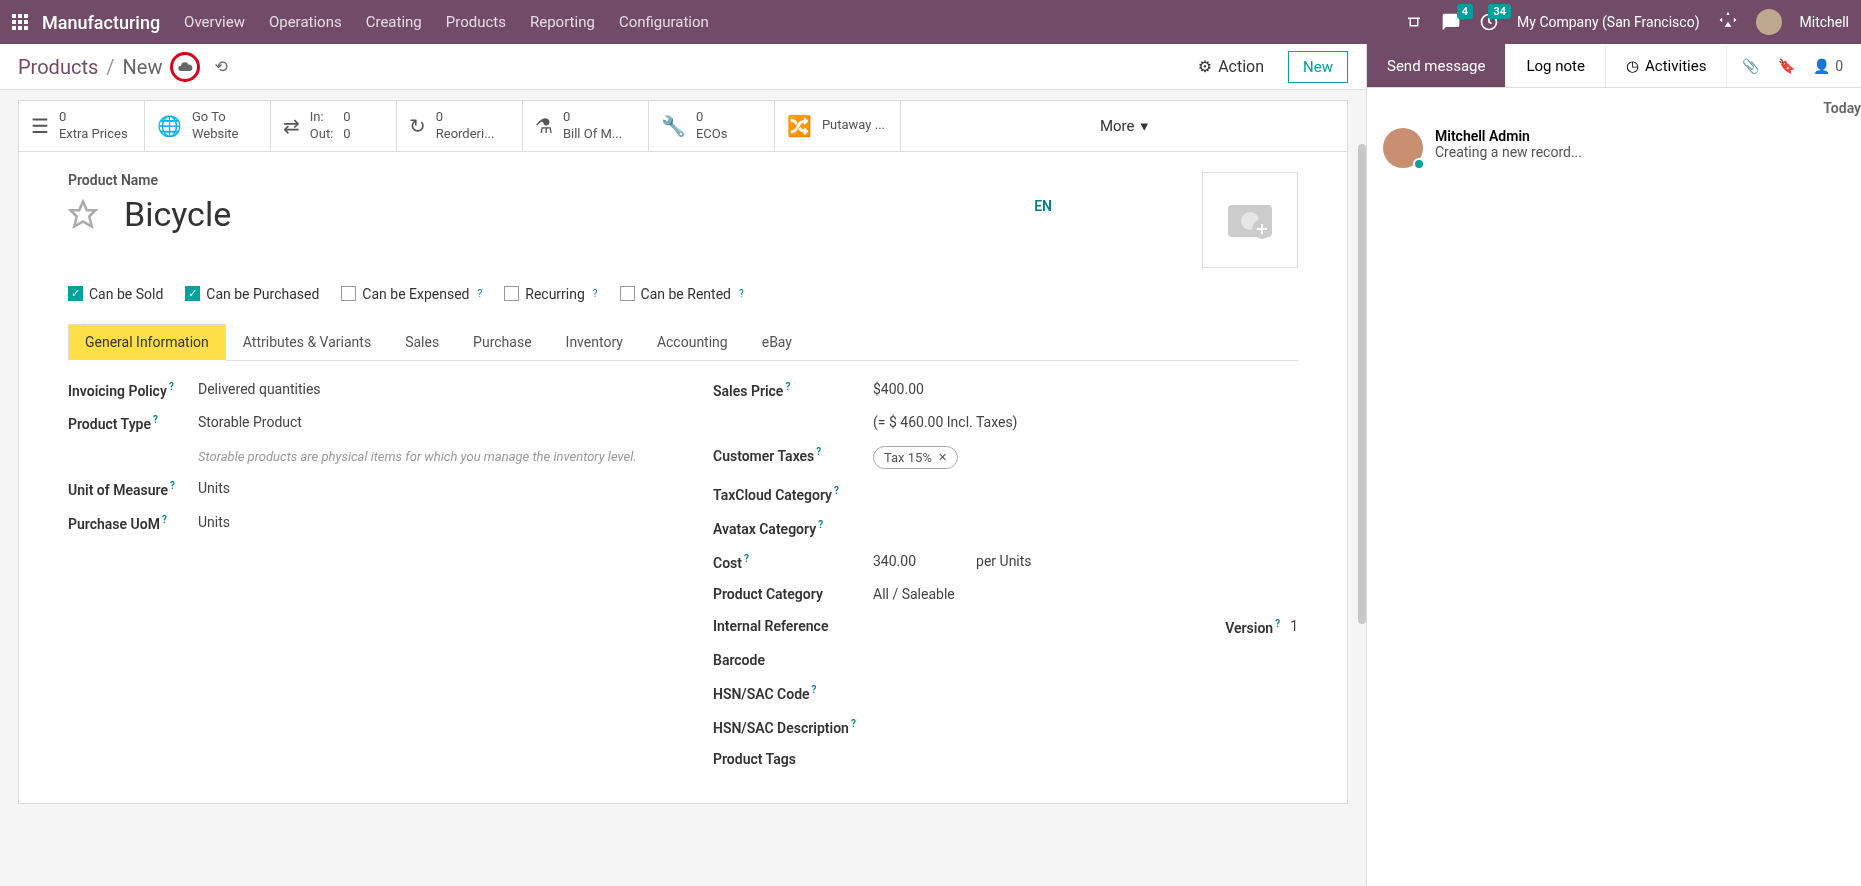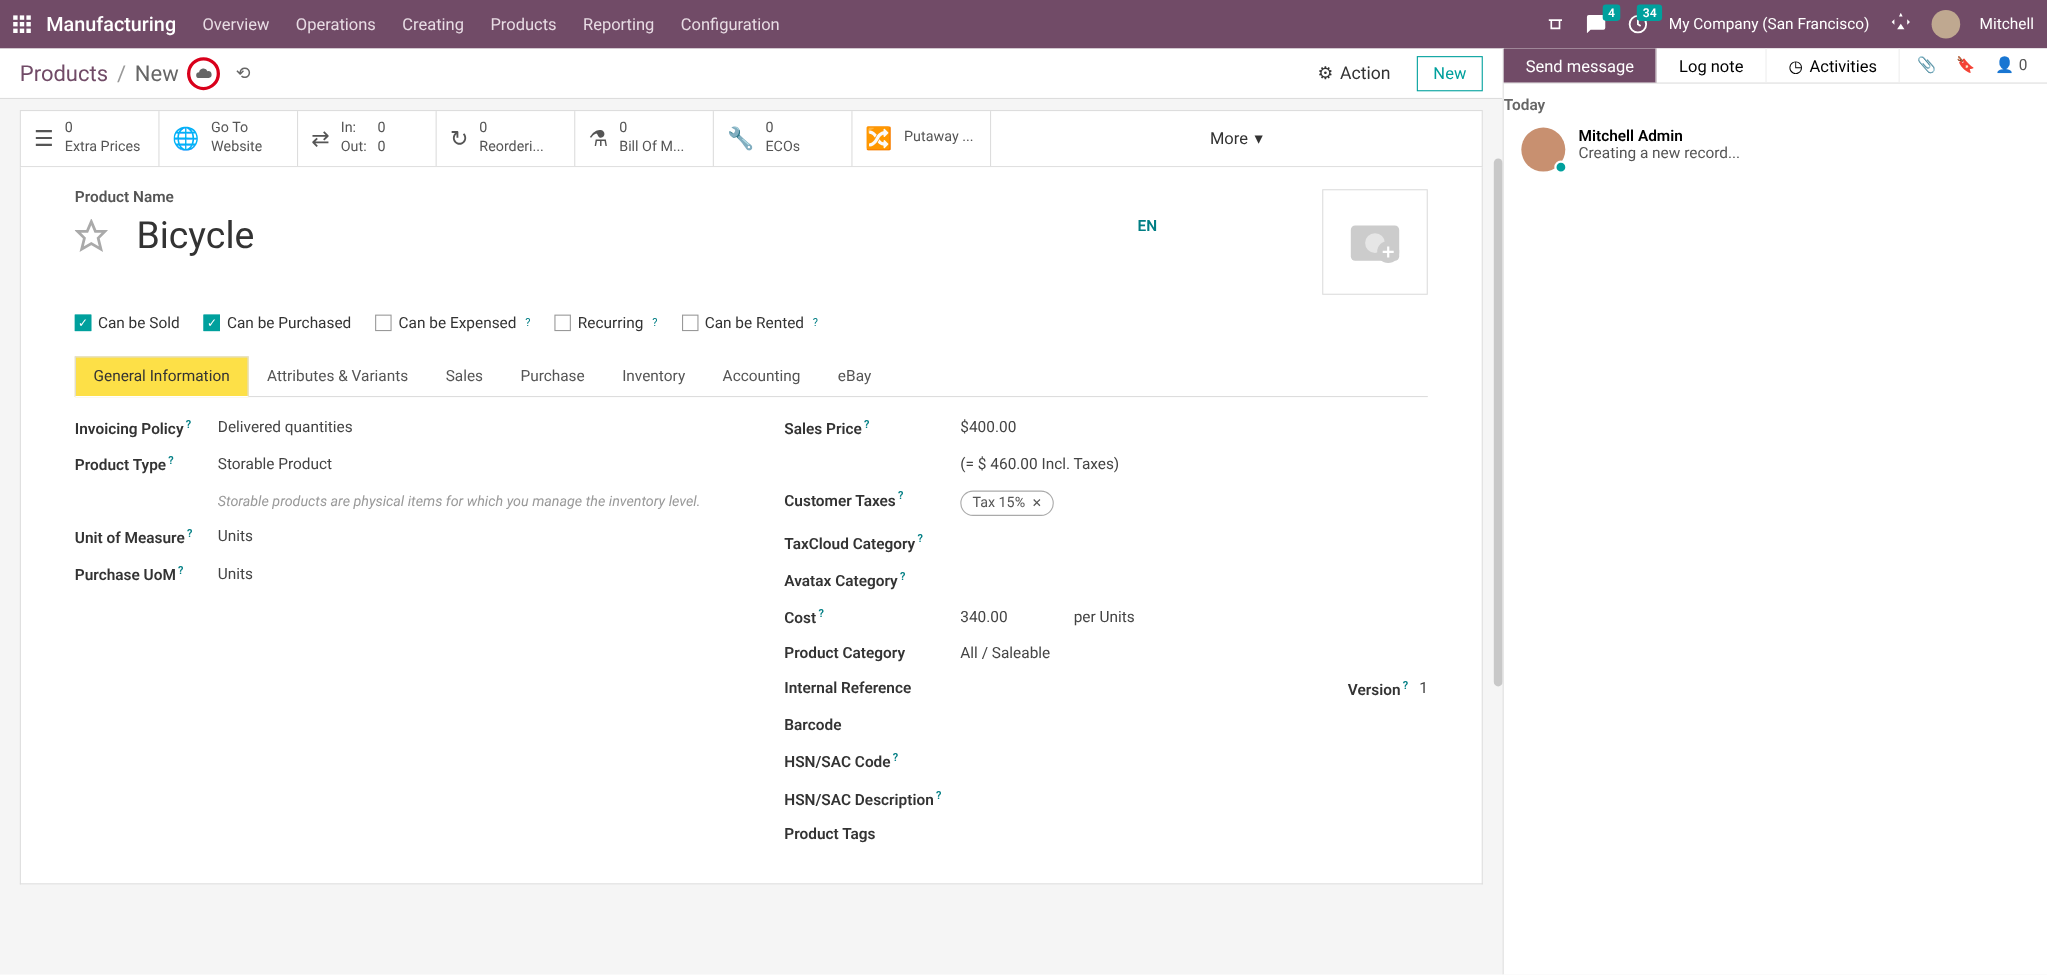--- a/index.html
+++ b/index.html
@@ -69,27 +69,27 @@
 .form-colL, .form-colR { flex:1; }
 .form-row { display:flex; margin-bottom:16px; font-size:14px; }
 .form-lab { width:130px; color:#333; font-weight:600; }
 .form-val { flex:1; color:#444; }
 .help-text { color:#999; font-style:italic; font-size:13px; margin-bottom:14px; line-height:1.4; }
 .tax-pill { display:inline-flex; align-items:center; gap:6px; border:1px solid #aaa; border-radius:12px; padding:3px 10px; font-size:13px; color:#555; }
 .tax-x { font-size:11px; cursor:pointer; }
 .ver-row { display:flex; justify-content:flex-end; gap:10px; }
 
 
-.chat-head { display:flex; align-items:center; border-bottom:1px solid #ddd; height:32px; }
+.chat-head { display:flex; align-items:center; border-bottom:1px solid #ddd; height:44px; }
 .chat-btn { padding:0 20px; height:100%; display:flex; align-items:center; font-size:15px; cursor:pointer; border-right:1px solid #eee; }
 .chat-btn.primary { background:#714B67; color:#fff; }
 .chat-btn.act { gap:6px; }
 .chat-tools { margin-left:auto; display:flex; gap:18px; padding-right:18px; align-items:center; color:#555; }
 .chat-tool { display:flex; align-items:center; gap:4px; cursor:pointer; font-size:14px; }
-.chat-today { text-align:left; color:#666; font-weight:600; font-size:14px; padding:12px 0; }
+.chat-today { text-align:right; color:#666; font-weight:600; font-size:14px; padding:12px 0; }
 .msg { display:flex; gap:12px; padding:0 16px; }
 .msg-av { width:40px;height:40px;border-radius:50%; background:#c89070; position:relative; }
 .msg-dot{position:absolute;right:-2px;bottom:-2px;width:12px;height:12px;border-radius:50%;background:#00A09D;border:2px solid #fff;}
 .msg-name{font-weight:600; font-size:14px;}
 .msg-body{font-size:14px;color:#555;}
 
 .scrollbar-indicator { position:absolute; right:0; top:100px; width:8px; height:480px; background:#c8c8c8; border-radius:4px; }
 .form-col{position:relative;}
 </style>
 </head>

